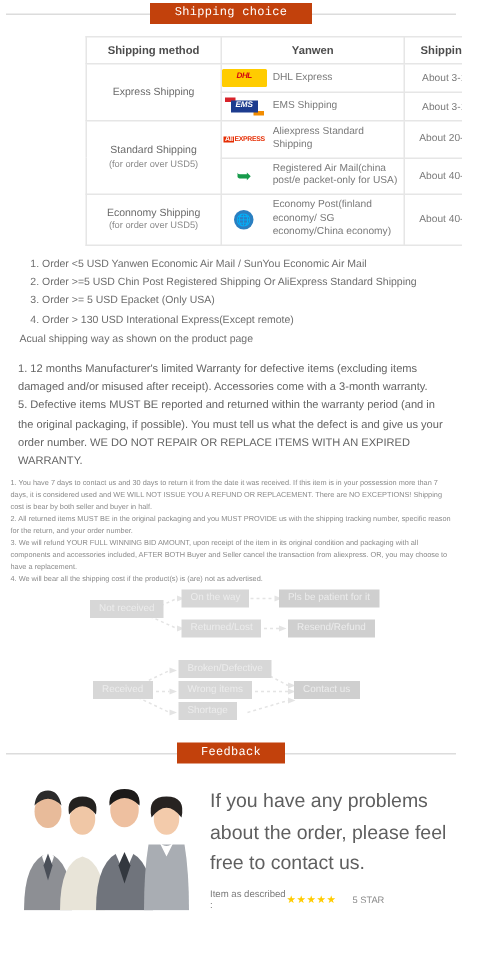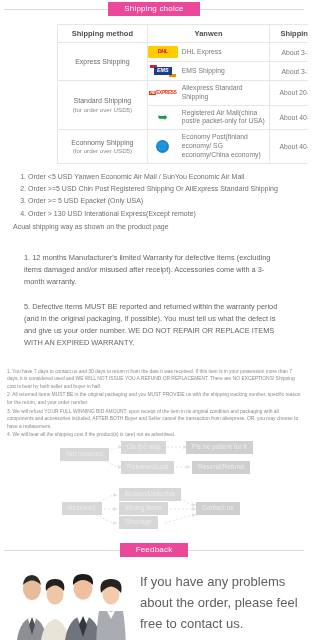--- a/index.html
+++ b/index.html
@@ -6,22 +6,22 @@
   body{
     width:308px;height:640px;background:#ffffff;
     font-family:"Liberation Sans","DejaVu Sans",sans-serif;
     color:#555;overflow:hidden;position:relative;
   }
   .page{width:308px;height:640px;position:relative;}
 
   
   .banner-wrap{position:relative;height:18px;display:flex;align-items:center;justify-content:center;}
   .banner-wrap:before{content:"";position:absolute;left:4px;right:4px;top:50%;height:1px;background:#dcdcdc;}
-  .banner{position:relative;z-index:2;background:#ec4899;color:#fff;font-size:8px;
-          letter-spacing:.2px;padding:3px 16px;line-height:1;white-space:nowrap;}
+  .banner{position:relative;z-index:2;background:#c2410c;color:#fff;font-size:8px;
+          letter-spacing:.2px;padding:3px 16px;line-height:1;white-space:nowrap;font-family:Liberation Mono, monospace;}
 
   
   .tbl-wrap{padding:6px 11px 0 11px;}
   table.ship{width:100%;border-collapse:collapse;table-layout:fixed;margin-left:46px;}
   table.ship td,table.ship th{border:1px solid #e6e6e6;padding:0;vertical-align:middle;}
   .col-a{width:31.5%;}
   .col-b{width:43%;}
   .col-c{width:25.5%;}
   table.ship th{font-size:7.5px;font-weight:bold;color:#4d4d4d;text-align:center;height:17px;}
   .m-cell{font-size:7px;color:#6b6b6b;text-align:center;line-height:1.35;padding:3px 1px;}
@@ -45,21 +45,21 @@
            font-size:8px;display:flex;align-items:center;justify-content:center;}
 
   
   .notes{padding:7px 13px 0 13px;font-size:7px;color:#6e6e6e;line-height:1.75;}
   .notes ol{margin:0;padding-left:15px;}
   .notes li{margin:0;}
   .notes .tail{margin-top:1px;}
 
   
   .para{padding:7px 12px 0 12px;font-size:7.4px;color:#636363;line-height:1.65;}
-  .para p{margin:12px;}
+  .para p{margin:0;}
 
   
   .fine{padding:6px 7px 0 7px;font-size:4.9px;color:#8b8b8b;line-height:1.55;}
   .fine p{margin:0 0 1px 0;}
 
   
   .flow{position:relative;height:100px;margin-top:2px;}
   .fbox{position:absolute;background:#d7d7d7;color:#ececec;font-size:6.6px;
         padding:3px 6px;line-height:1;white-space:nowrap;}
   .fbox.dark{background:#cfcfcf;}

